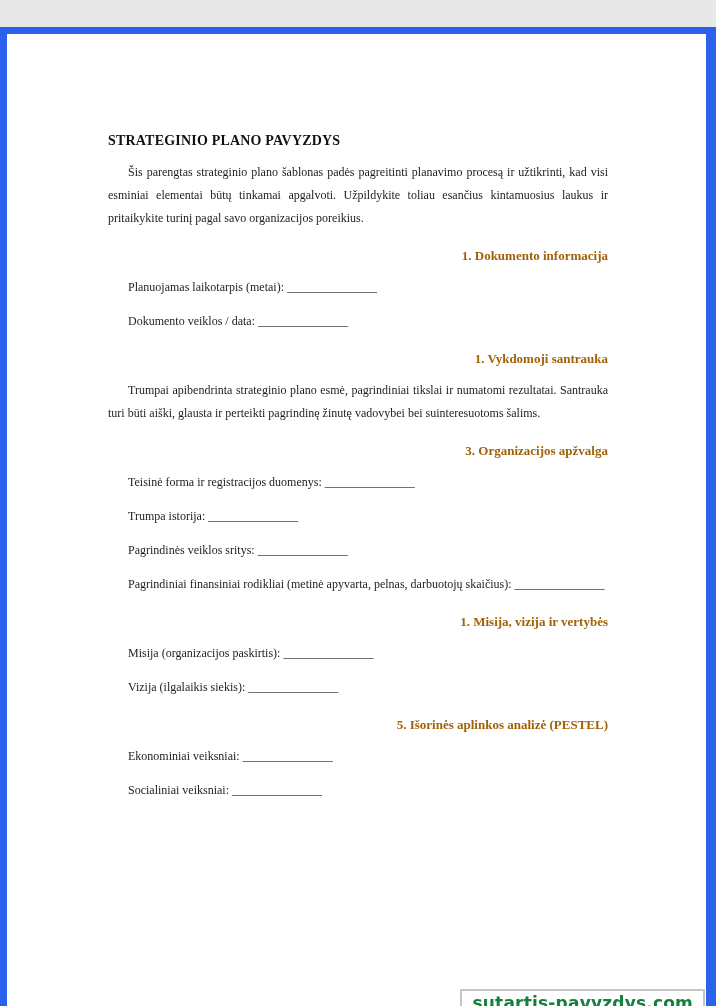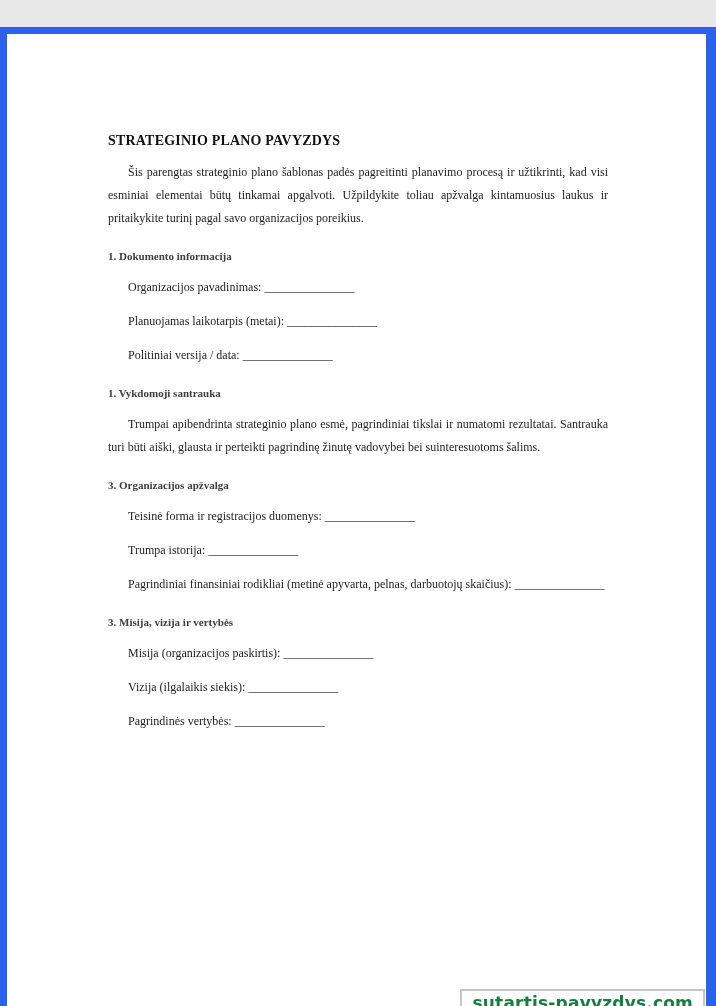--- a/index.html
+++ b/index.html
@@ -33,24 +33,25 @@
   }
   .para {
     margin: 11px 0 0 0;
     line-height: 23px;
     text-align: justify;
     text-indent: 20px;
   }
   .para.intro { margin-top: 12px; }
   .section-heading {
     margin: 17px 0 0 0;
-    font-size: 11px;
+    font-size: 13px;
     font-weight: bold;
     line-height: 18px;
-    color: #404040;
+    color: #a16207;
+    text-align: right;
   }
   .field {
     margin: 11px 0 0 0;
     line-height: 23px;
     text-align: justify;
     text-indent: 20px;
     white-space: pre-wrap;
   }
   .watermark {
     position: absolute;
@@ -67,38 +68,40 @@
 </style>
 </head>
 <body>
 
 <div id="screen">
   <div class="sheet">
     <div class="doc">
 
       <h1 class="doc-title">STRATEGINIO PLANO PAVYZDYS</h1>
 
-      <p class="para intro">Šis parengtas strateginio plano šablonas padės pagreitinti planavimo procesą ir užtikrinti, kad visi esminiai elementai būtų tinkamai apgalvoti. Užpildykite toliau apžvalga kintamuosius laukus ir pritaikykite turinį pagal savo organizacijos poreikius.</p>
+      <p class="para intro">Šis parengtas strateginio plano šablonas padės pagreitinti planavimo procesą ir užtikrinti, kad visi esminiai elementai būtų tinkamai apgalvoti. Užpildykite toliau esančius kintamuosius laukus ir pritaikykite turinį pagal savo organizacijos poreikius.</p>
 
       <h2 class="section-heading">1. Dokumento informacija</h2>
-      <p class="field">Organizacijos pavadinimas: _______________</p>
       <p class="field">Planuojamas laikotarpis (metai): _______________</p>
-      <p class="field">Politiniai versija / data: _______________</p>
+      <p class="field">Dokumento veiklos / data: _______________</p>
 
       <h2 class="section-heading">1. Vykdomoji santrauka</h2>
       <p class="para">Trumpai apibendrinta strateginio plano esmė, pagrindiniai tikslai ir numatomi rezultatai. Santrauka turi būti aiški, glausta ir perteikti pagrindinę žinutę vadovybei bei suinteresuotoms šalims.</p>
 
       <h2 class="section-heading">3. Organizacijos apžvalga</h2>
       <p class="field">Teisinė forma ir registracijos duomenys: _______________</p>
       <p class="field">Trumpa istorija: _______________</p>
+      <p class="field">Pagrindinės veiklos sritys: _______________</p>
       <p class="field">Pagrindiniai finansiniai rodikliai (metinė apyvarta, pelnas, darbuotojų skaičius): _______________</p>
 
-      <h2 class="section-heading">3. Misija, vizija ir vertybės</h2>
+      <h2 class="section-heading">1. Misija, vizija ir vertybės</h2>
       <p class="field">Misija (organizacijos paskirtis): _______________</p>
       <p class="field">Vizija (ilgalaikis siekis): _______________</p>
-      <p class="field">Pagrindinės vertybės: _______________</p>
 
+      <h2 class="section-heading">5. Išorinės aplinkos analizė (PESTEL)</h2>
+      <p class="field">Ekonominiai veiksniai: _______________</p>
+      <p class="field">Socialiniai veiksniai: _______________</p>
 
     </div>
 
     <div class="watermark">sutartis-pavyzdys.com</div>
   </div>
 </div>
 
 </body></html>

